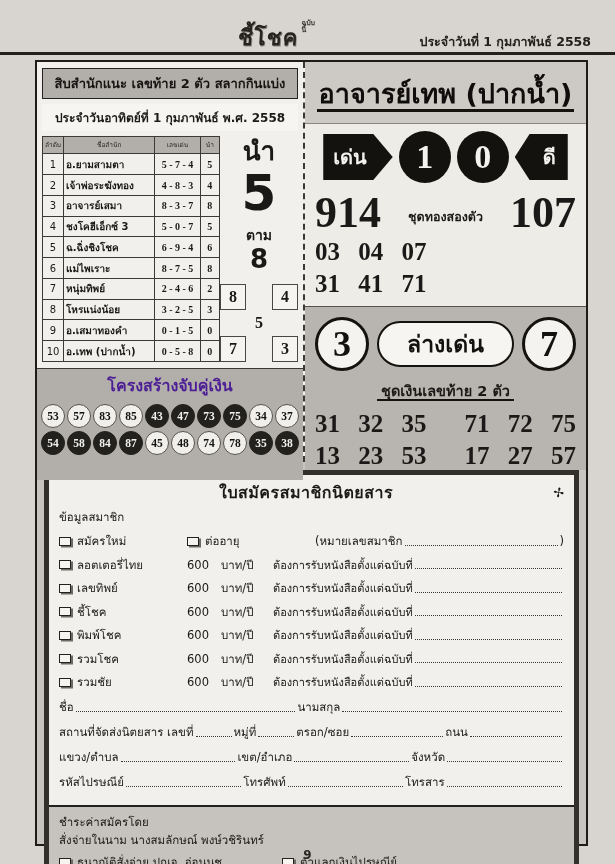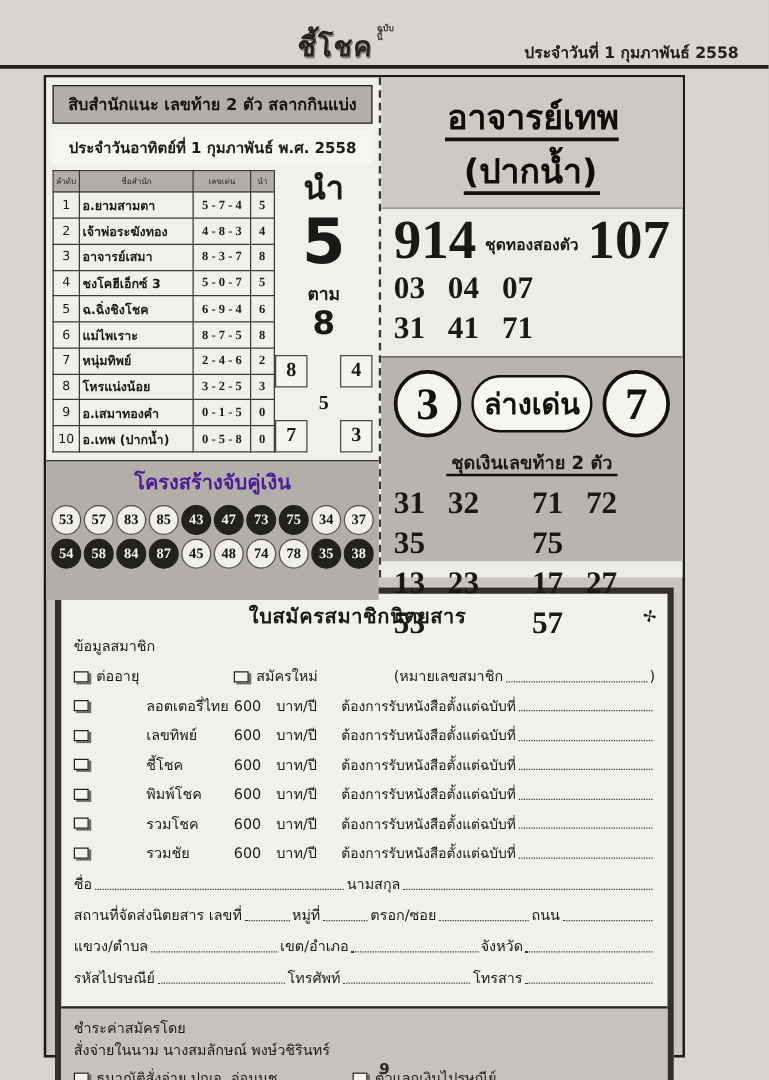--- a/index.html
+++ b/index.html
@@ -15,21 +15,21 @@
   .logo-main {
     font-weight:bold; font-size:22px; letter-spacing:1px; color:#262320;
     text-shadow:1px 1px 0 #8a8680; transform:skewX(-4deg);
   }
   .logo-sub { font-size:7px; line-height:7px; color:#3a3733; font-weight:bold; width:14px; }
   .hdr-date { position:absolute; right:24px; top:32px; font-size:12.5px; font-weight:bold; color:#23201d; }
   .hdr-rule { position:absolute; left:0; top:52px; width:615px; height:3px; background:#23211e; }
 
   
   .outer {
-    position:absolute; left:35px; top:60px; width:513px; height:786px;
+    position:absolute; left:35px; top:60px; width:553px; height:786px;
     border:2px solid #1e1c19; background:#c8c5c0;
   }
   .top-zone { display:flex; height:400px; }
   .panel-l { width:268px; background:#f2f0ec; border-right:2px dashed #3a3835; padding:6px 5px 0 5px; }
   .panel-r { width:281px; background:#eeece7; position:relative; }
 
   
   .box-title {
     border:1px solid #242220; background:#b2afaa; text-align:center;
     font-weight:bold; font-size:13px; padding:4px 2px; color:#161412;
@@ -106,21 +106,21 @@
   .pen { font-size:13px; transform:rotate(100deg); }
   .f-section { font-size:11.5px; margin-top:3px; }
   .cb { display:inline-block; width:12px; height:9px; border:1.6px solid #23211e;
     box-shadow:2px 1.5px 0 #6d6a65; background:#f6f4f0; margin-right:6px; flex:none; }
   .type-row { display:flex; align-items:center; font-size:11.5px; margin-top:6px; }
   .type-row .opt { display:flex; align-items:center; width:128px; }
   .type-note { display:flex; align-items:center; flex:1; }
   .dots { flex:1; border-bottom:1.6px dotted #3a3835; height:9px; margin:0 2px; }
   .dots.short { flex:none; width:36px; }
   .mag-row { display:flex; align-items:center; font-size:11.5px; margin-top:5.5px; }
-  .mag-name { display:flex; align-items:center; width:128px;gap:40px; }
+  .mag-name { display:flex; align-items:center; width:128px; }
   .mag-price { width:34px; }
   .mag-unit { width:52px; }
   .mag-note { display:flex; align-items:center; flex:1; font-size:11px; }
   .field-line { display:flex; align-items:center; font-size:11.5px; margin-top:7px; }
   .f-divider { border-top:2px solid #23211e; margin-top:8px; }
   .pay { background:#c6c3be; padding:6px 10px 8px 10px; font-size:11.5px; }
   .pay-row { display:flex; align-items:center; margin-top:4px; }
   .pay-opt { display:flex; align-items:center; margin-right:60px; }
   .page-no { position:absolute; left:0; width:615px; top:848px; text-align:center; font-size:12px; font-weight:bold; color:#2a2724; }
 </style>
@@ -260,20 +260,26 @@
           <span class="ball dark">35</span>
           <span class="ball dark">38</span>
         </div>
       </div>
     </div>
 
     <div class="panel-r">
       <div class="r-title">
         <span>อาจารย์เทพ (ปากน้ำ)</span>
       </div>
+      <div class="band">
+        <div class="arrow arrow-r">เด่น</div>
+        <div class="disc">1</div>
+        <div class="disc">0</div>
+        <div class="arrow arrow-l">ดี</div>
+      </div>
       <div class="gold">
         <div class="gold-top">
           <span class="gold-big">914</span>
           <span class="gold-lbl">ชุดทองสองตัว</span>
           <span class="gold-big">107</span>
         </div>
         <div class="numrow">
           <span>03 04 07</span>
         </div>
         <div class="numrow">
@@ -307,25 +313,25 @@
     <div class="form-inner">
       <div class="f-title-row">
         <div class="f-title">ใบสมัครสมาชิกนิตยสาร</div>
         <div class="pen">✢</div>
       </div>
       <div class="f-section">ข้อมูลสมาชิก</div>
 
       <div class="type-row">
         <span class="opt">
           <span class="cb"></span>
-          <span>ต่ออายุ</span>
+          <span>สมัครใหม่</span>
         </span>
         <span class="opt">
           <span class="cb"></span>
-          <span>สมัครใหม่</span>
+          <span>ต่ออายุ</span>
         </span>
         <span class="type-note">
           <span>(หมายเลขสมาชิก</span>
           <span class="dots"></span>
           <span>)</span>
         </span>
       </div>
 
       <div class="mag-row">
         <span class="mag-name">

